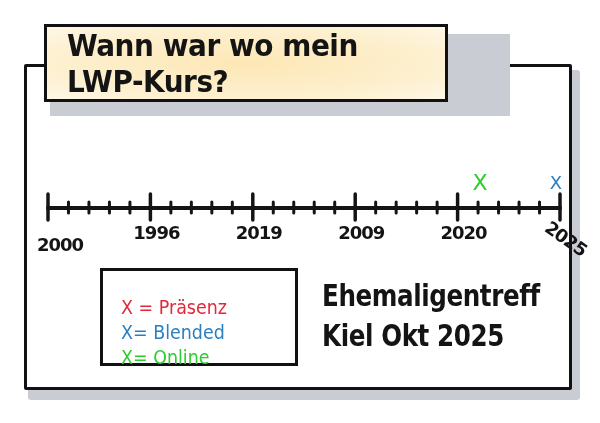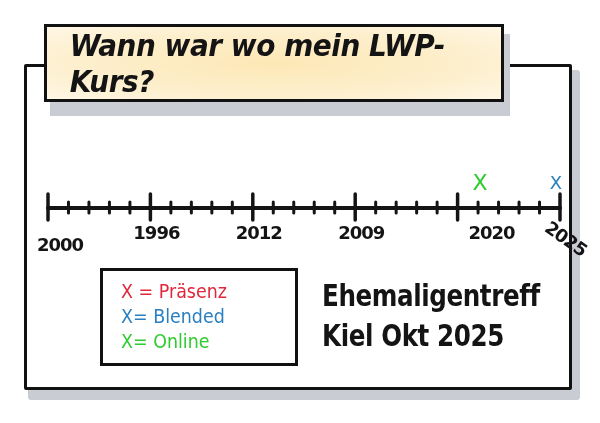--- a/index.html
+++ b/index.html
@@ -1,24 +1,24 @@
 <!DOCTYPE html>
 <html><head>
   <meta charset="utf-8">
   <style>
     html, body { margin:0; padding:0; background:#ffffff; }
     body { width:600px; height:423px; position:relative; overflow:hidden; font-family:"DejaVu Sans", sans-serif; }
     .frame-shadow { position:absolute; left:28px; top:70px; width:552px; height:330px; background:#c9cdd3; border-radius:3px; }
     .frame { position:absolute; left:24px; top:64px; width:548px; height:326px; background:#fff; border:3px solid #111; border-radius:2px; box-sizing:border-box; }
     .title-shadow { position:absolute; left:50px; top:34px; width:460px; height:82px; background:#c9cdd3; }
-    .title-box { position:absolute; left:44px; top:24px; width:460px; height:78px; background: radial-gradient(ellipse at center, #fde7b5 0%, #fdf0cf 65%, #fff7e6 100%); border:3px solid #111; box-sizing:border-box; display:flex; align-items:center; justify-content:center;font-style:italic; }
+    .title-box { position:absolute; left:44px; top:24px; width:404px; height:78px; background: radial-gradient(ellipse at center, #fde7b5 0%, #fdf0cf 65%, #fff7e6 100%); border:3px solid #111; box-sizing:border-box; display:flex; align-items:center; justify-content:center; }
     .title-text { font-family:"DejaVu Sans", sans-serif; font-weight:bold; font-size:31px; color:#141414; letter-spacing:-0.5px; transform:scaleX(0.9); }
     svg.timeline { position:absolute; left:0; top:0; }
     .year { position:absolute; font-family:"DejaVu Sans", sans-serif; font-weight:bold; font-size:18px; color:#141414; letter-spacing:-1px; transform:translateX(-50%); }
-    .legend { position:absolute; left:100px; top:268px; width:198px; height:98px; border:3px solid #111; background:#fff; box-sizing:border-box; padding:8px 0 0 18px; }
+    .legend { position:absolute; left:100px; top:268px; width:198px; height:98px; border:3px solid #111; background:#fff; box-sizing:border-box; padding:24px 0 0 18px; }
     .legend-row { font-family:"DejaVu Sans", sans-serif; font-size:19px; line-height:25px; transform:scaleX(0.92); transform-origin:left; }
     .note { position:absolute; left:322px; top:276px; font-family:"DejaVu Sans", sans-serif; font-weight:bold; font-size:30px; line-height:40px; color:#141414; transform:scaleX(0.82); transform-origin:left; letter-spacing:-0.5px; }
     .marker { position:absolute; font-family:"DejaVu Sans", sans-serif; font-size:22px; transform:translateX(-50%); }
   </style>
 </head>
 <body>
 
 <div class="frame-shadow"></div>
 <div class="frame"></div>
 
@@ -55,23 +55,23 @@
       <line x1="498.56" x2="498.56" y1="202" y2="213" stroke-width="3"></line>
       <line x1="519.04" x2="519.04" y1="202" y2="213" stroke-width="3"></line>
       <line x1="539.52" x2="539.52" y1="202" y2="213" stroke-width="3"></line>
       <line x1="560" x2="560" y1="194" y2="220" stroke-width="3.5"></line>
     </g>
 </svg>
 
 <div id="year-labels">
     <div class="year" style="left: 60px; top: 234px;">2000</div>
     <div class="year" style="left: 156.4px; top: 222px;">1996</div>
-    <div class="year" style="left: 258.8px; top: 222px;">2012</div>
+    <div class="year" style="left: 258.8px; top: 222px;">2019</div>
     <div class="year" style="left: 361.2px; top: 222px;">2009</div>
-    <div class="year" style="left: 463.6px; top: 222px; margin-left: 28px;">2020</div>
+    <div class="year" style="left: 463.6px; top: 222px;">2020</div>
     <div class="year" style="left: 566px; top: 228px; transform: translateX(-50%) rotate(35deg);">2025</div>
   </div>
 <div id="markers">
     <div class="marker" style="color: rgb(46, 204, 46); left: 480.08px; top: 170px;">X</div>
     <div class="marker" style="color: rgb(42, 127, 193); left: 556px; top: 172px; font-size: 18px;">X</div>
   </div>
 
 <div class="legend">
   <div class="legend-row" style="color: rgb(224, 40, 60);">X = Präsenz</div>
   <div class="legend-row" style="color: rgb(42, 127, 193);">X= Blended</div>

